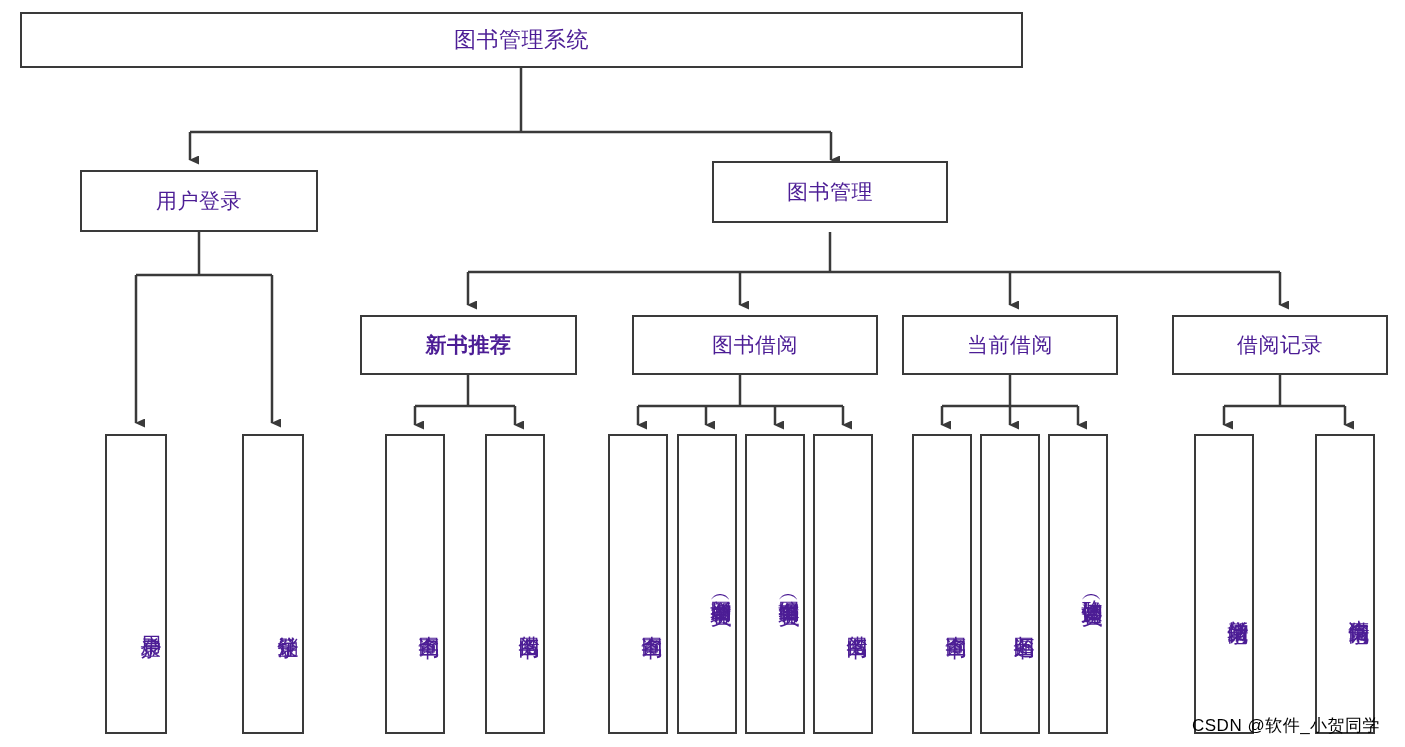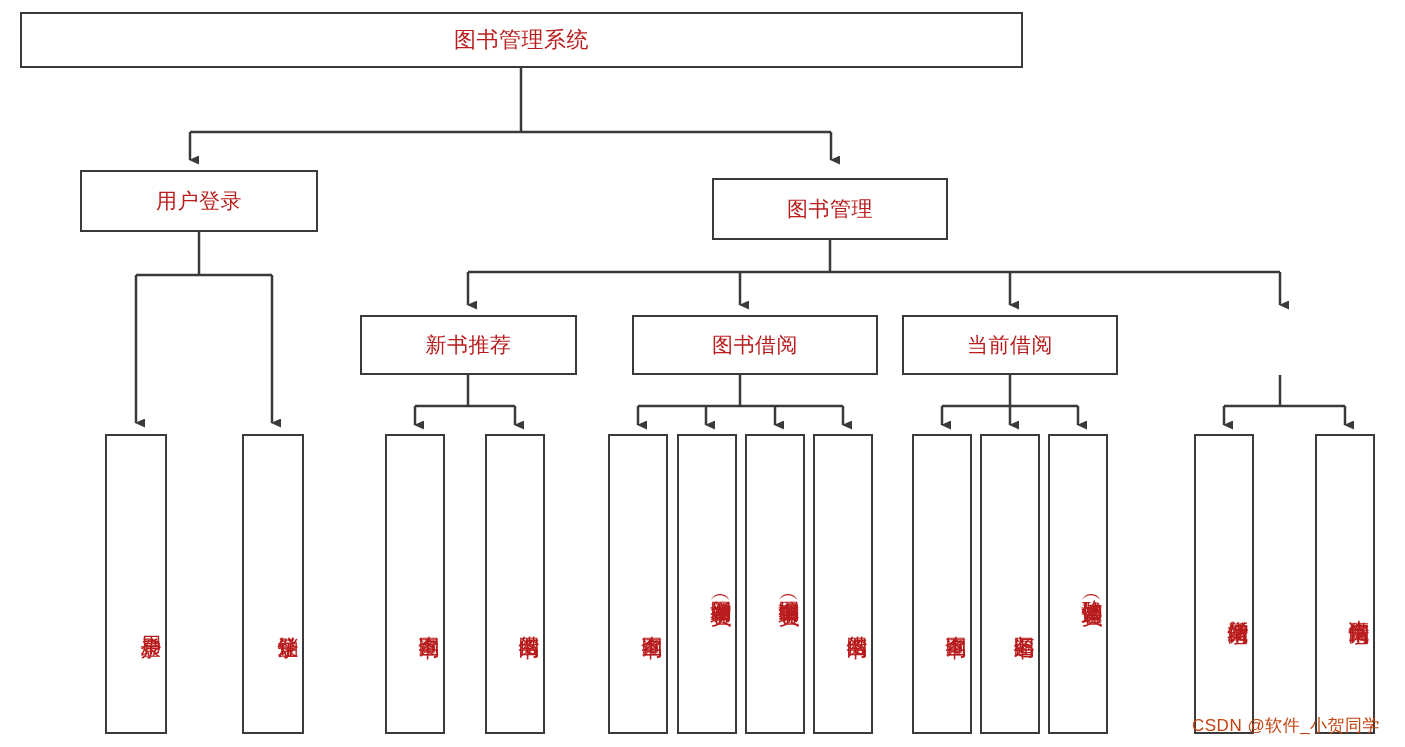--- a/index.html
+++ b/index.html
@@ -25,21 +25,21 @@
     height: 747px;
   }
   .node-box {
     position: absolute;
     box-sizing: border-box;
     border: 2.5px solid #3a3a3a;
     background: #ffffff;
     display: flex;
     align-items: center;
     justify-content: center;
-    color: #b91c1c;
+    color: #4c1d95;
   }
   .node-h {
     
     font-size: 21px;
     letter-spacing: 0.5px;
     line-height: 1.2;
   }
   .node-title {
     font-size: 22px;
   }
@@ -52,21 +52,21 @@
     letter-spacing: 1px;
     align-items: flex-start;
     justify-content: center;
     padding-top: 6px;
   }
   .node-v.pad-top-xl { padding-top: 44px; }
   .node-v.pad-top-xxl { padding-top: 74px; }
   .watermark {
     position: absolute;
     font-size: 17px;
-    color: #c2410c;
+    color: #000000;
     white-space: nowrap;
     letter-spacing: 0.5px;
   }
 </style>
 </head>
 <body>
 
 <div id="diagram-root">
 
   <svg id="flow-svg" viewBox="0 0 1405 747">
@@ -121,36 +121,39 @@
   </svg>
 
   <div class="node-box node-h node-title" style="left:20px; top:12px; width:1003px; height:56px;">
     <span>图书管理系统</span>
   </div>
 
   <div class="node-box node-h" style="left:80px; top:170px; width:238px; height:62px;">
     <span>用户登录</span>
   </div>
 
-  <div class="node-box node-h" style="left:712px; top:178px; width:236px; height:62px;">
+  <div class="node-box node-h" style="left:712px; top:161px; width:236px; height:62px;">
     <span>图书管理</span>
   </div>
 
-  <div class="node-box node-h" style="left:360px; top:315px; width:217px; height:60px;">
+  <div class="node-box node-h" style="left:360px; top:315px; width:217px; height:60px;font-weight:bold;">
     <span>新书推荐</span>
   </div>
 
   <div class="node-box node-h" style="left:632px; top:315px; width:246px; height:60px;">
     <span>图书借阅</span>
   </div>
 
   <div class="node-box node-h" style="left:902px; top:315px; width:216px; height:60px;text-align:right;">
     <span>当前借阅</span>
   </div>
 
+  <div class="node-box node-h" style="left:1172px; top:315px; width:216px; height:60px;">
+    <span>借阅记录</span>
+  </div>
 
   <div class="node-box node-v pad-top-xxl" style="left:105px; top:434px; width:62px; height:300px;">
     <span>用户登录</span>
   </div>
 
   <div class="node-box node-v pad-top-xxl" style="left:242px; top:434px; width:62px; height:300px;">
     <span>注销登录</span>
   </div>
 
   <div class="node-box node-v pad-top-xxl" style="left:385px; top:434px; width:60px; height:300px;">

